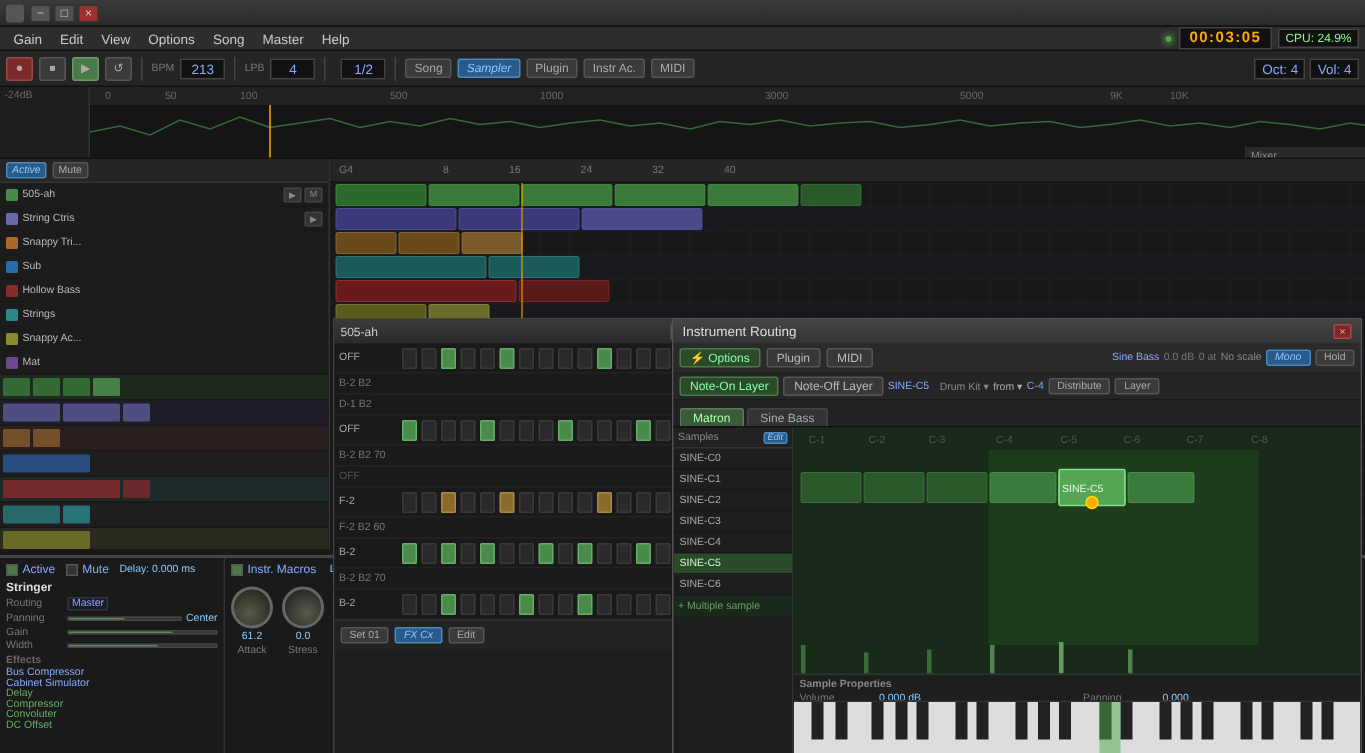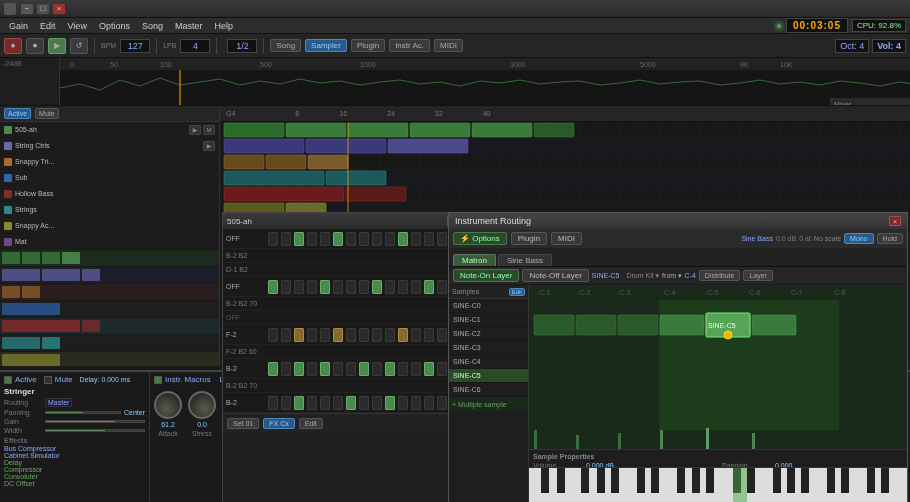--- a/index.html
+++ b/index.html
@@ -131,21 +131,21 @@
     }
     .mode-btn {
       padding: 1px 5px;
       background: #3a3a3a;
       border: 1px solid #555;
       border-radius: 2px;
       font-size: 8px;
       color: #aaa;
       cursor: pointer;
     }
-    .mode-btn.active { background: #2a5a8a; border-color: #4a8aba; color: #8cf; }
+    .mode-btn.active { background: #2a5a8a; border-color: #4a8aba; color: #8cf; font-style: italic; }
 
     
     .waveform-area {
       background: #1a1a1a;
       height: 48px;
       border-bottom: 1px solid #111;
       position: relative;
       overflow: hidden;
     }
     .waveform-ruler {
@@ -539,47 +539,47 @@
   <span class="menu-item">Gain</span>
   <span class="menu-item">Edit</span>
   <span class="menu-item">View</span>
   <span class="menu-item">Options</span>
   <span class="menu-item">Song</span>
   <span class="menu-item">Master</span>
   <span class="menu-item">Help</span>
   <div style="margin-left: auto; display: flex; align-items: center; gap: 4px;">
     <div class="led green"></div>
     <div class="time-display">00:03:05</div>
-    <div class="cpu-display">CPU: 92.8%</div>
+    <div class="cpu-display">CPU: 24.9%</div>
   </div>
 </div>
 
 <div class="transport-bar">
   <div class="transport-btn rec">⏺</div>
   <div class="transport-btn">⏹</div>
   <div class="transport-btn active">▶</div>
   <div class="transport-btn">↺</div>
   <div class="separator"></div>
   <span style="font-size:7px;color:#777;">BPM</span>
-  <div class="bpm-display">127</div>
+  <div class="bpm-display">213</div>
   <div class="separator"></div>
   <span style="font-size:7px;color:#777;">LPB</span>
   <div class="bpm-display">4</div>
   <div class="separator"></div>
   <span style="font-size:7px;color:#777;"></span>
   <div class="bpm-display">1/2</div>
   <div class="separator"></div>
   <div class="mode-btn">Song</div>
   <div class="mode-btn active">Sampler</div>
   <div class="mode-btn">Plugin</div>
   <div class="mode-btn">Instr Ac.</div>
   <div class="mode-btn">MIDI</div>
   <div style="margin-left: auto; display: flex; gap: 3px;">
     <div class="bpm-display" style="color:#8af;">Oct: 4</div>
-    <div class="bpm-display" style="color:#8af;font-weight:bold;">Vol: 4</div>
+    <div class="bpm-display" style="color:#8af;">Vol: 4</div>
   </div>
 </div>
 
 <div class="waveform-area">
   <div style="display:flex; height:100%;">
     <div style="width:60px; background:#1e1e1e; border-right:1px solid #333; display:flex; flex-direction:column; font-size:7px; color:#666; padding:2px 3px;">
       <span>-24dB</span>
     </div>
     <div style="flex:1; position:relative;">
       <div class="waveform-ruler">
@@ -887,34 +887,34 @@
       <div style="margin-left:auto; display:flex; align-items:center; gap:3px;">
         <span style="font-size:7px; color:#8af;">Sine Bass</span>
         <span style="font-size:7px; color:#777;">0.0 dB</span>
         <span style="font-size:7px; color:#777;">0 at</span>
         <span style="font-size:7px; color:#888;">No scale</span>
         <div class="mode-btn active" style="font-size:7px;">Mono</div>
         <div class="mode-btn" style="font-size:7px;">Hold</div>
       </div>
     </div>
 
-    <div style="display:flex; background:#222; height:18px; align-items:flex-end; padding:0 4px; gap:2px; border-bottom:1px solid #111; flex-shrink:0;">
-      <div class="ie-tab active">Matron</div>
-      <div class="ie-tab">Sine Bass</div>
-    </div>
-
     <div style="height:18px; background:#252525; display:flex; align-items:center; padding:0 4px; gap:3px; border-bottom:1px solid #1a1a1a; flex-shrink:0;">
       <div class="ie-toolbar-btn active">Note-On Layer</div>
       <div class="ie-toolbar-btn">Note-Off Layer</div>
       <span style="font-size:7px; color:#8af;">SINE-C5</span>
       <div style="margin-left:4px; font-size:7px; color:#888;">Drum Kit ▾</div>
       <span style="font-size:7px; color:#aaa;">from ▾</span>
       <span style="font-size:7px; color:#8af;">C-4</span>
       <div class="mode-btn" style="font-size:7px;">Distribute</div>
       <div class="mode-btn" style="font-size:7px;">Layer</div>
+    </div>
+
+    <div style="display:flex; background:#222; height:18px; align-items:flex-end; padding:0 4px; gap:2px; border-bottom:1px solid #111; flex-shrink:0;">
+      <div class="ie-tab active">Matron</div>
+      <div class="ie-tab">Sine Bass</div>
     </div>
 
     <div class="ie-content">
 
       <div class="ie-left-pane">
         <div style="height:14px; background:#222; display:flex; align-items:center; padding:0 3px; gap:2px; border-bottom:1px solid #333; font-size:7px; color:#888;">
           <span>Samples</span>
           <div class="mode-btn active" style="font-size:6px; padding:0 2px; margin-left:auto;">Edit</div>
         </div>
         <div class="sample-item">SINE-C0</div>

